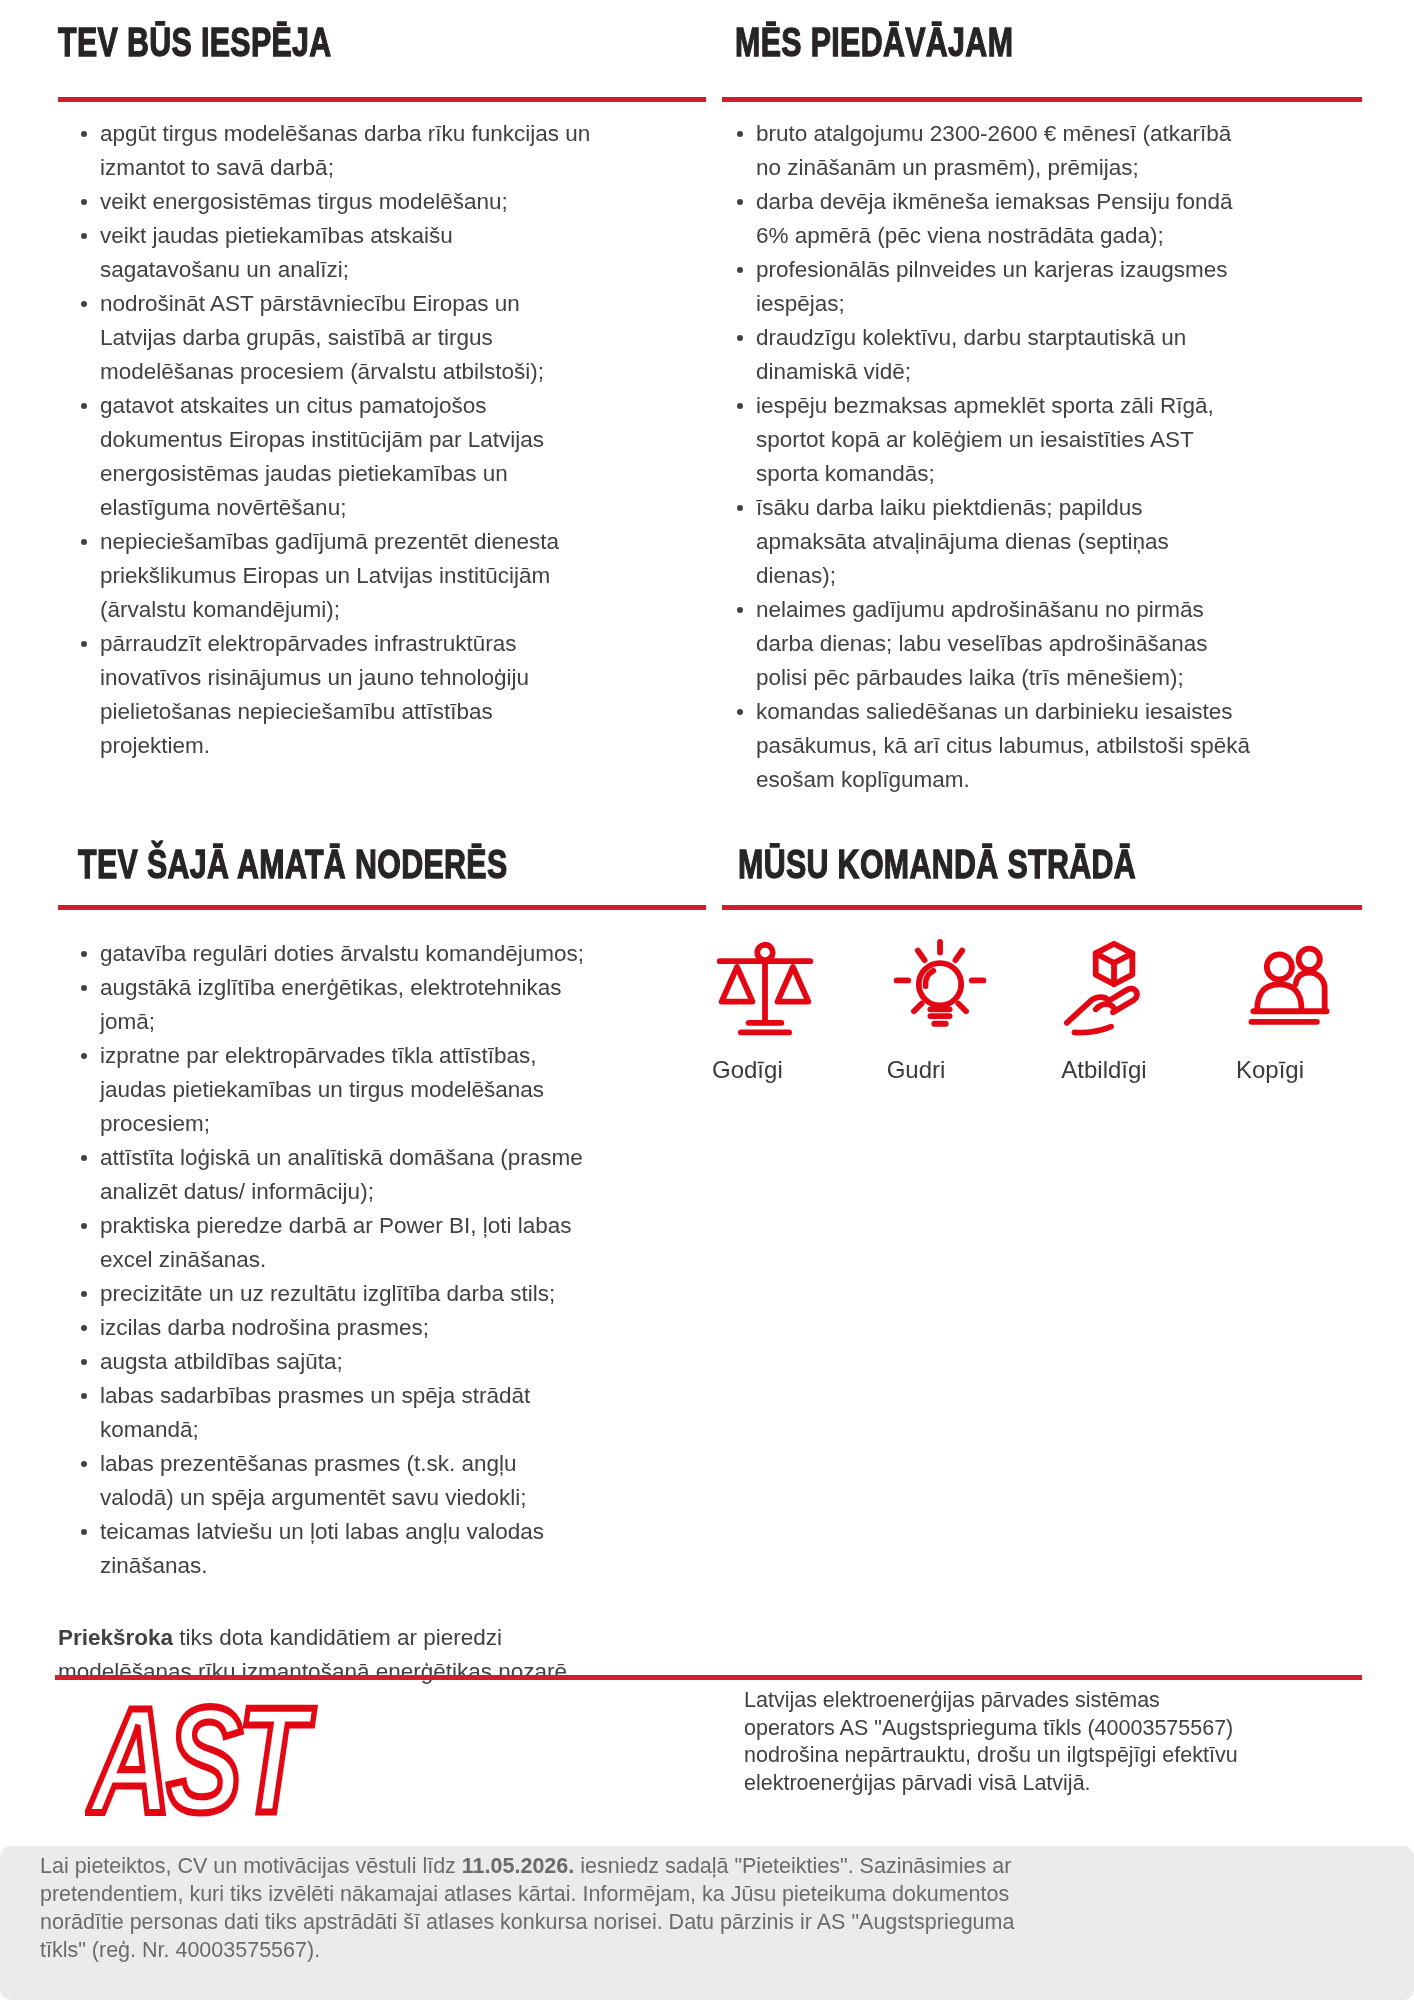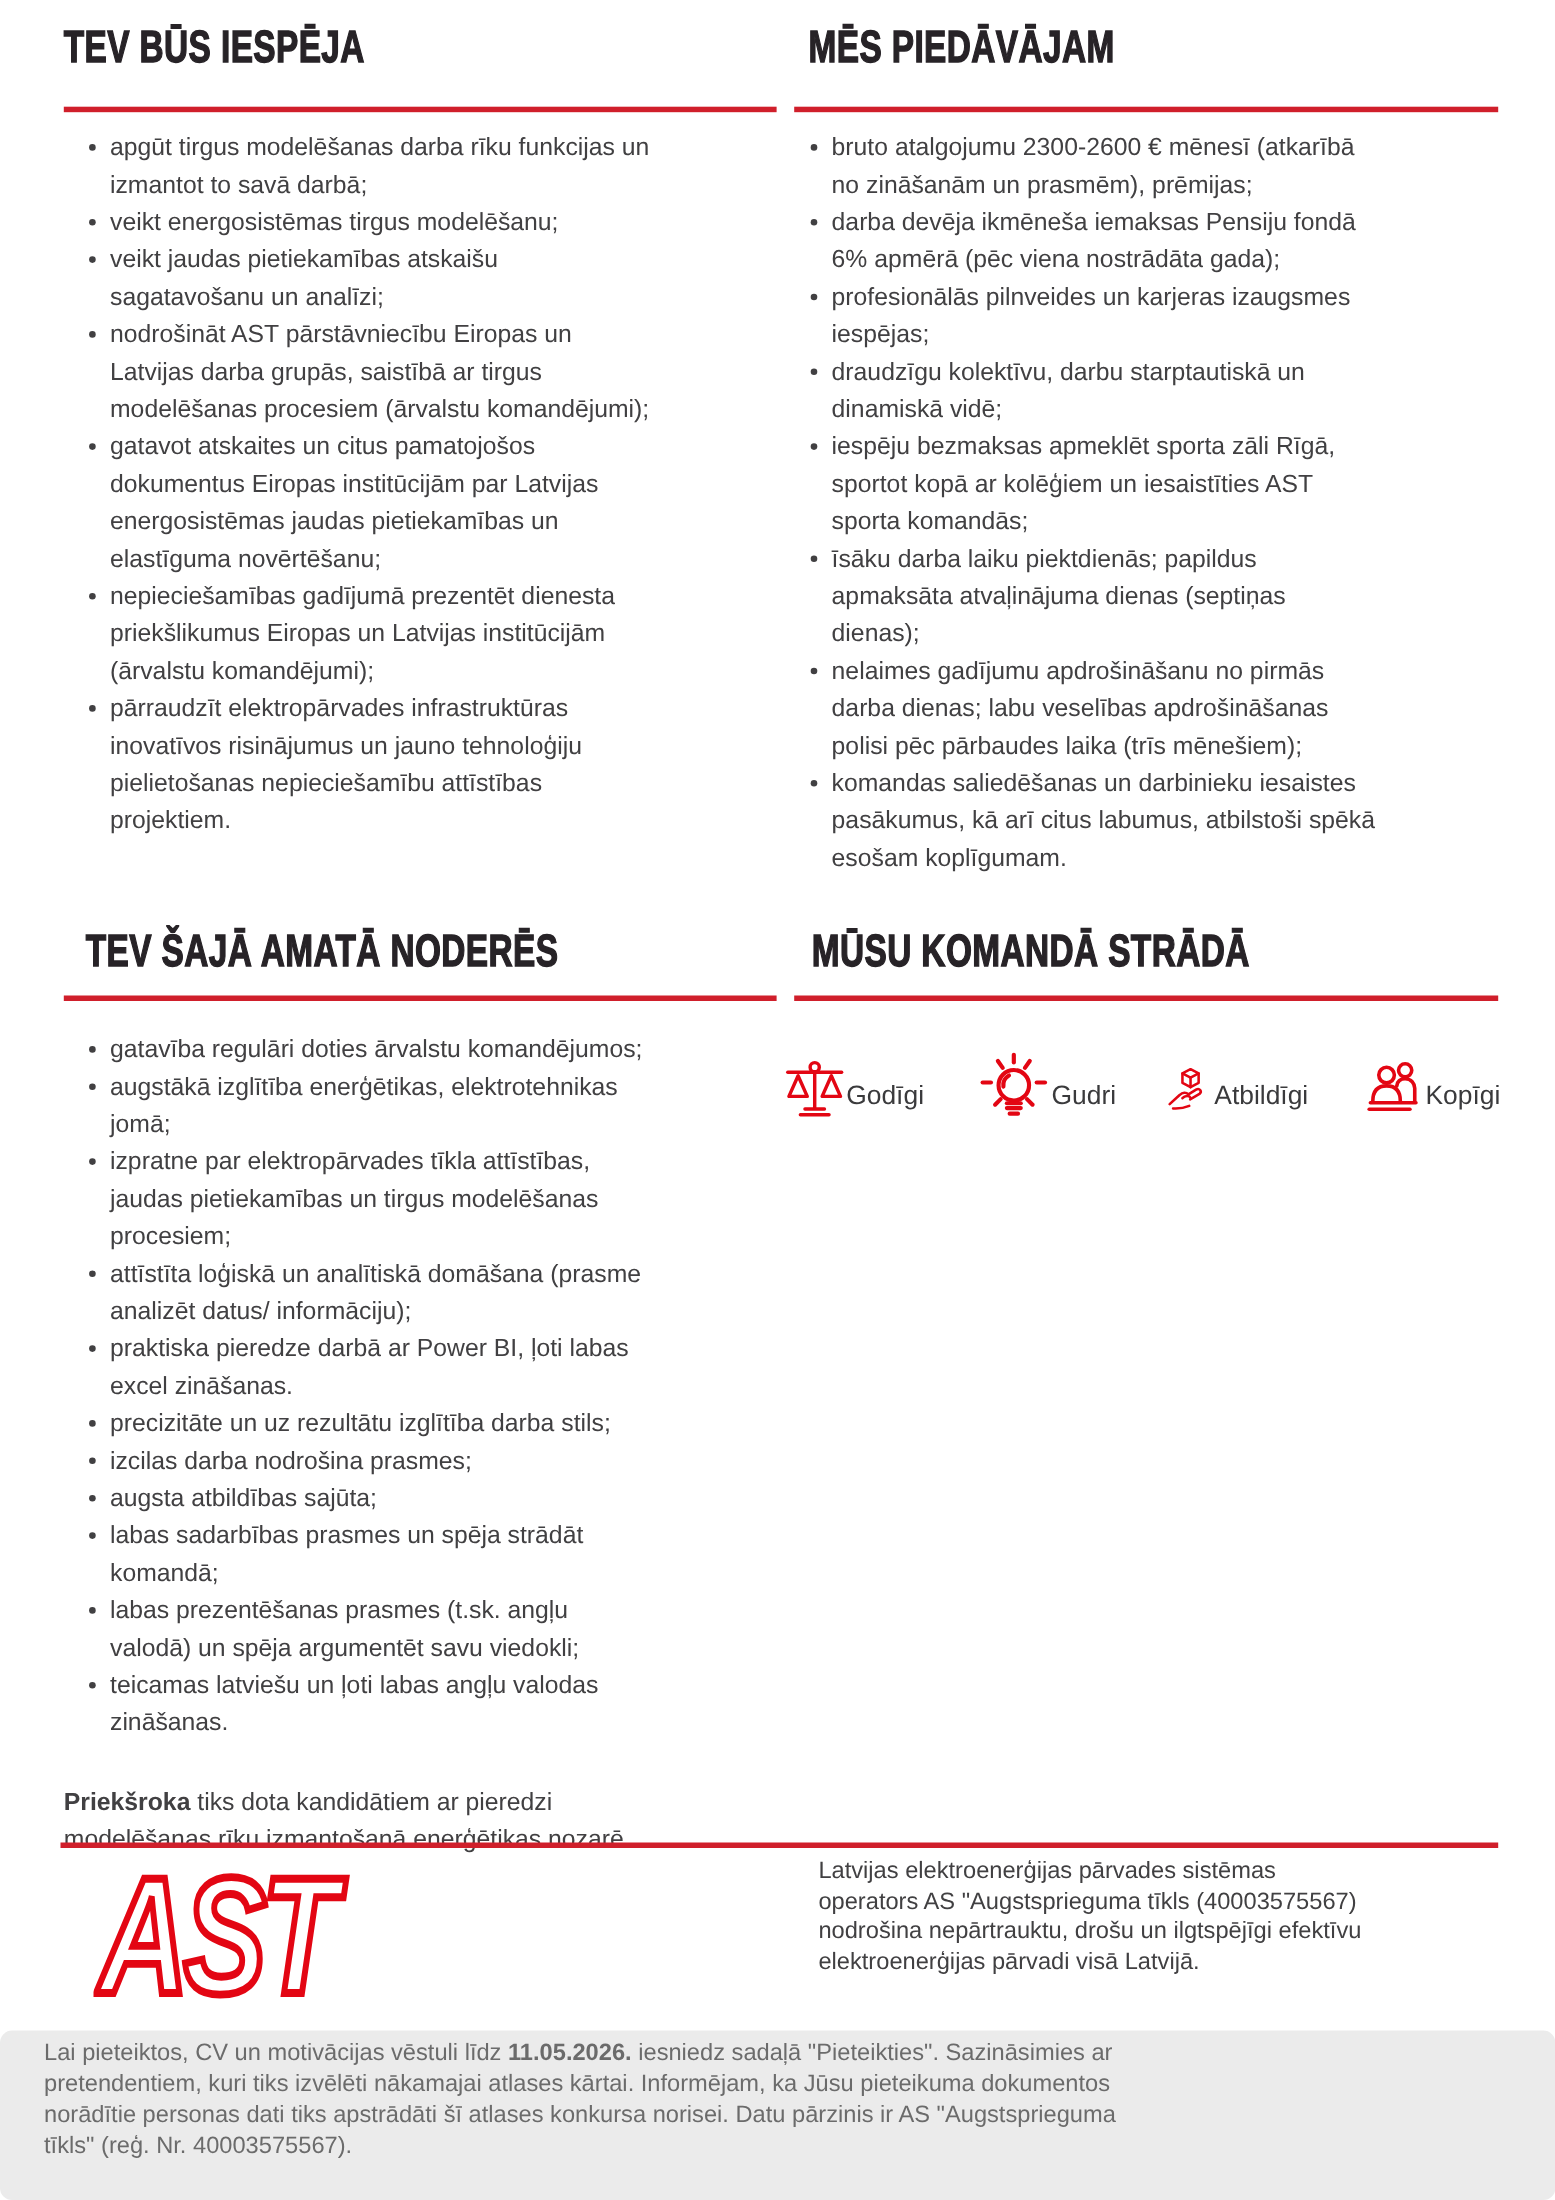--- a/index.html
+++ b/index.html
@@ -17,21 +17,21 @@
   .rule{position:absolute;height:5px;background:var(--accent_red,#d01f2b);}
   .bullets{position:absolute;font-size:22.5px;line-height:34px;color:var(--body_text,#414042);}
   .bullets ul{list-style:none;margin:0;padding:0;}
   .bullets li{position:relative;padding-left:28px;white-space:pre-line;}
   .bullets li::before{
     content:"";position:absolute;left:9px;top:14px;width:6px;height:6px;
     border-radius:50%;background:var(--body_text,#414042);
   }
   .note{position:absolute;font-size:22.5px;line-height:34px;color:var(--body_text,#414042);white-space:pre-line;}
   .values-row{position:absolute;display:flex;justify-content:space-between;}
-  .value-cell{width:128px;display:flex;flex-direction:row;align-items:center;}
+  .value-cell{width:128px;display:flex;flex-direction:column;}
   .value-cell svg{width:106px;height:106px;}
   .value-cell svg *{fill:none;stroke:var(--icon_red,#e30613);stroke-width:6;stroke-linecap:round;stroke-linejoin:round;}
   .value-label{margin-top:12px;font-size:24px;color:#3a3a3c;}
   .logo-svg text{fill:none;stroke:var(--icon_red,#e30613);stroke-width:7px;
     font-family:"Liberation Sans", sans-serif;font-weight:bold;font-style:italic;}
   .company{position:absolute;font-size:21.5px;line-height:27.5px;color:var(--body_text,#414042);white-space:pre-line;}
   .footer-band{position:absolute;left:0;top:1846px;width:1414px;height:154px;background:var(--footer_bg,#ebebeb);border-radius:11px;}
   .footer-band p{position:absolute;left:40px;top:6px;margin:0;width:1300px;
     font-size:21.5px;line-height:28.1px;color:var(--footer_text,#6b6b6b);white-space:pre-line;}
   b{font-weight:bold;}
@@ -49,21 +49,21 @@
 
   <div class="bullets" style="left:72px;top:117px;width:620px;">
     <ul>
         <li>apgūt tirgus modelēšanas darba rīku funkcijas un
 izmantot to savā darbā;</li>
         <li>veikt energosistēmas tirgus modelēšanu;</li>
         <li>veikt jaudas pietiekamības atskaišu
 sagatavošanu un analīzi;</li>
         <li>nodrošināt AST pārstāvniecību Eiropas un
 Latvijas darba grupās, saistībā ar tirgus
-modelēšanas procesiem (ārvalstu komandējumi);</li>
+modelēšanas procesiem (ārvalstu atbilstoši);</li>
         <li>gatavot atskaites un citus pamatojošos
 dokumentus Eiropas institūcijām par Latvijas
 energosistēmas jaudas pietiekamības un
 elastīguma novērtēšanu;</li>
         <li>nepieciešamības gadījumā prezentēt dienesta
 priekšlikumus Eiropas un Latvijas institūcijām
 (ārvalstu komandējumi);</li>
         <li>pārraudzīt elektropārvades infrastruktūras
 inovatīvos risinājumus un jauno tehnoloģiju
 pielietošanas nepieciešamību attīstības

